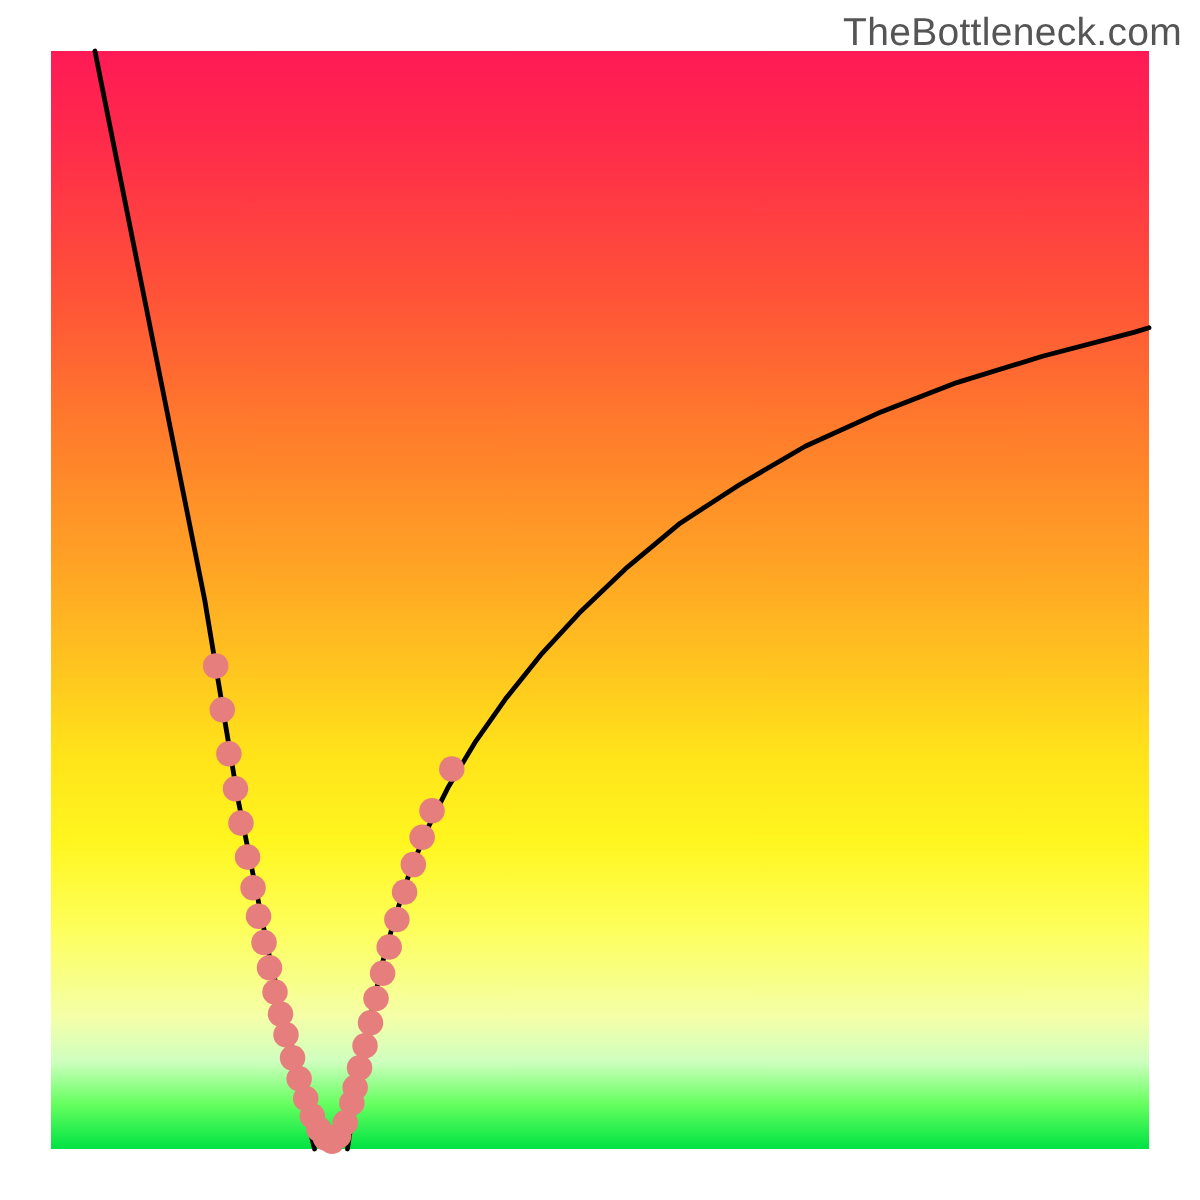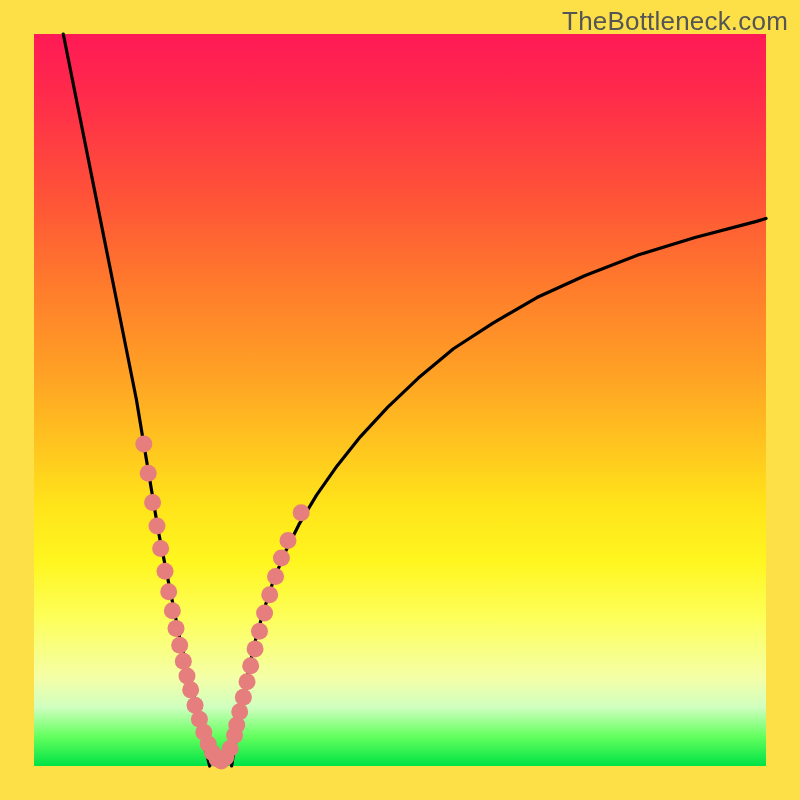--- a/index.html
+++ b/index.html
@@ -9,21 +9,21 @@
     height: 800px;
     overflow: hidden;
     background: #000;
     font-family: Arial, Helvetica, sans-serif;
   }
   .frame {
     position: absolute;
     top: 0; left: 0;
     width: 800px;
     height: 800px;
-    background: #fde047;
+    background: #ffffff;
   }
   .watermark {
     position: absolute;
     top: 6px;
     right: 12px;
     color: #555;
     font-size: 26px;
     font-weight: 500;
     letter-spacing: 0.2px;
     z-index: 5;

